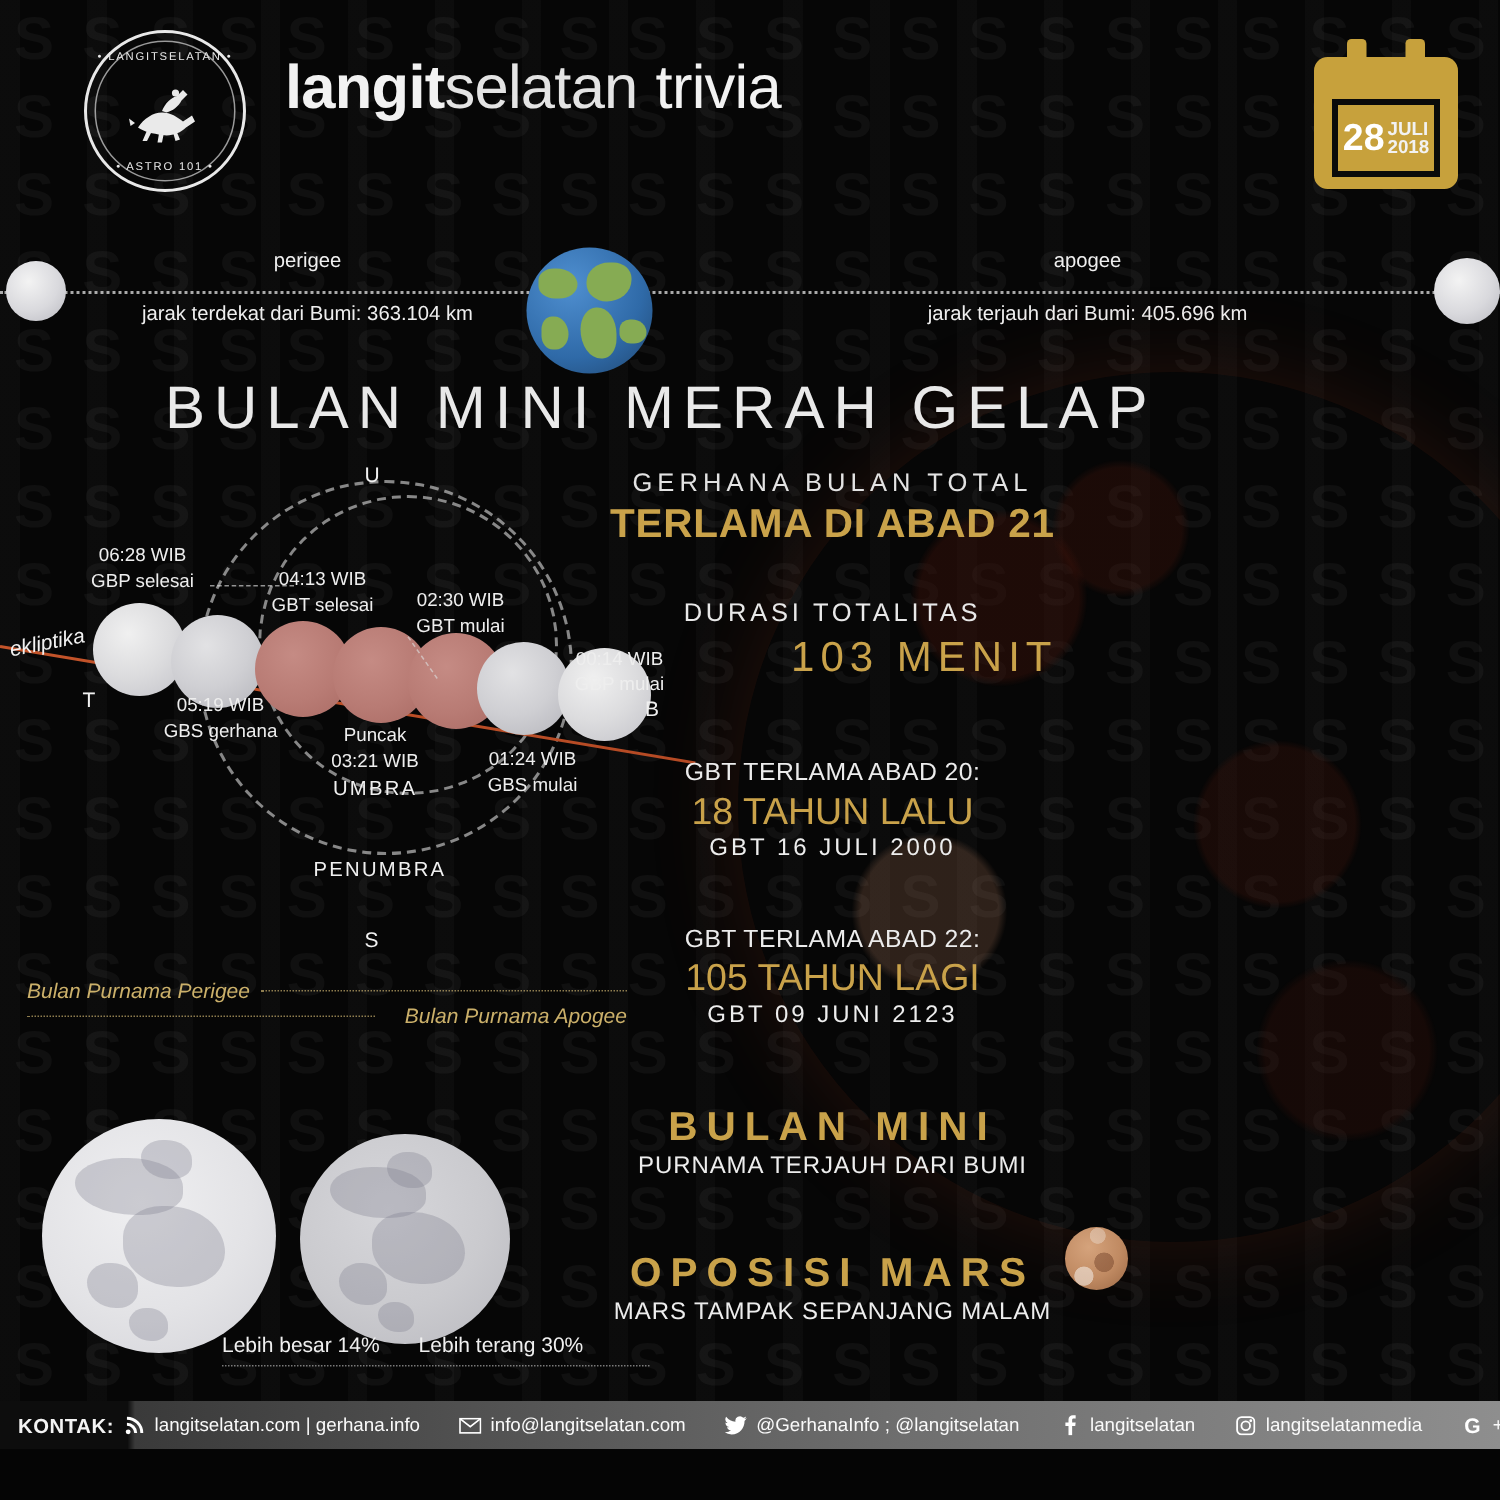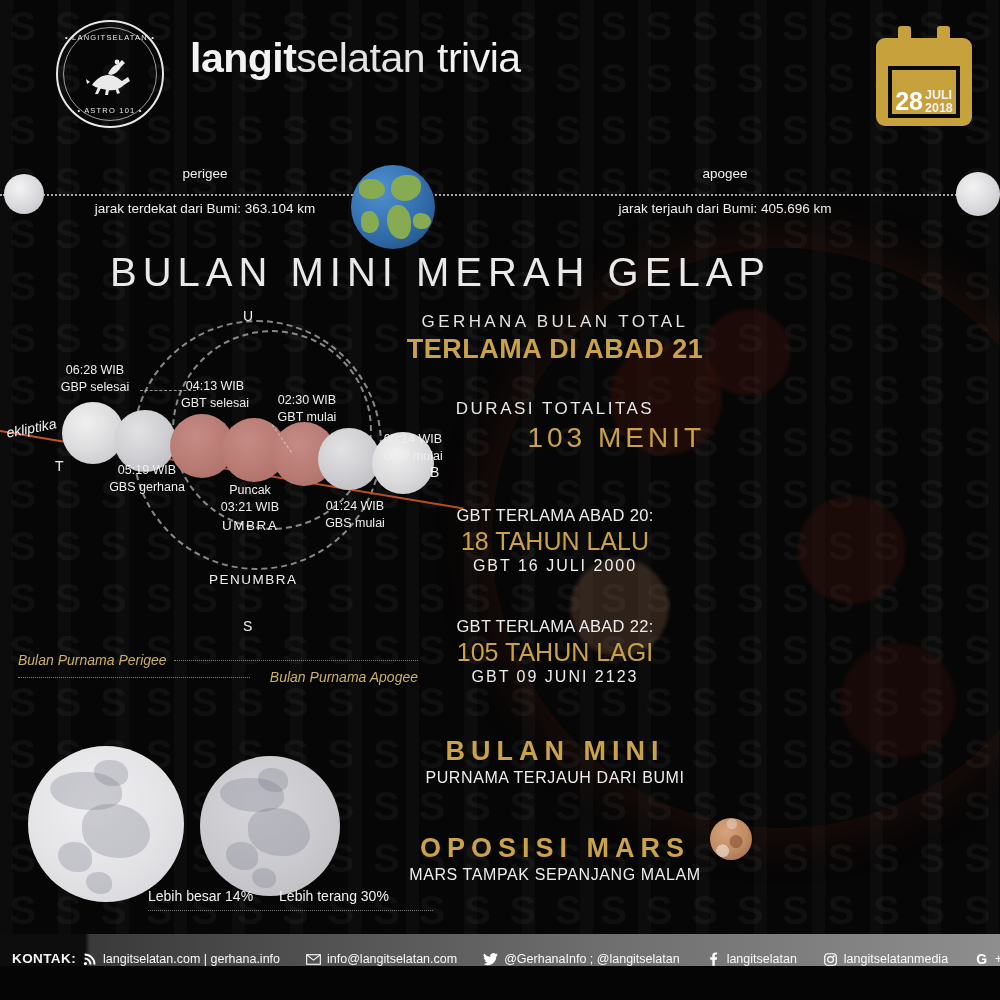--- a/index.html
+++ b/index.html
@@ -87,21 +87,21 @@
   .cal-ring { position: absolute; width: 13px; height: 20px; background: #c7a13c; border-radius: 3px; top: 0; }
   .cal-ring.r1 { left: 22px; }
   .cal-ring.r2 { left: 61px; }
   .cal-screen {
     position: absolute; left: 12px; top: 28px;
     width: 72px; height: 52px; background: #0a0a0a;
     display: flex; align-items: center; justify-content: center;
   }
   .cal-inner {
     width: 64px; height: 44px; background: #c7a13c;
-    display: flex; align-items: flex-end; justify-content: center; gap: 2px;
+    display: flex; align-items: center; justify-content: center; gap: 2px;
   }
   .cal-day { font-size: 25px; font-weight: 700; color: #ffffff; line-height: 1; }
   .cal-md { display: flex; flex-direction: column; line-height: 1.0; }
   .cal-mon { font-size: 12.5px; font-weight: 700; color: #f2f2f2; }
   .cal-yr  { font-size: 12.5px; font-weight: 700; color: #f2f2f2; }
   .orbit-line {
     position: absolute; top: 194px; left: 0; width: 1000px; height: 0;
     border-top: 2px dotted rgba(225,225,225,.75);
   }
   .mini-moon {
@@ -249,21 +249,21 @@
     content:""; position:absolute; inset:0; border-radius:50%;
     background: radial-gradient(circle at 30% 78%, rgba(245,240,235,.55) 0 14%, rgba(0,0,0,0) 15%),
                 radial-gradient(circle at 52% 14%, rgba(245,240,235,.35) 0 12%, rgba(0,0,0,0) 13%),
                 radial-gradient(circle at 62% 56%, rgba(110,62,38,.45) 0 18%, rgba(0,0,0,0) 19%);
   }
 
   
   .footer {
     position: absolute; left: 0; bottom: 34px; width: 1000px; height: 32px;
     background: linear-gradient(90deg, #0d0d0d 0%, #0d0d0d 8.5%, #3a3a3a 9%, #6e6e6e 60%, #8e8e8e 100%);
-    display: flex; align-items: flex-end;
+    display: flex; align-items: center;
   }
   .f-kontak {
     color: #f4f4f4; font-size: 13.5px; font-weight: 700; letter-spacing: .4px;
     padding-left: 12px; width: 92px;
   }
   .f-item { display: flex; align-items: center; gap: 6px; color: #fafafa; font-size: 12.5px; white-space: nowrap; }
   .f-items { display: flex; align-items: center; gap: 26px; padding-left: 6px; }
   .f-ico { width: 15px; height: 13px; display: inline-flex; align-items: center; justify-content: center; color: #fff; }
   .footer-pad { position: absolute; left: 0; bottom: 0; width: 1000px; height: 34px; background: #050505; }
 </style>

